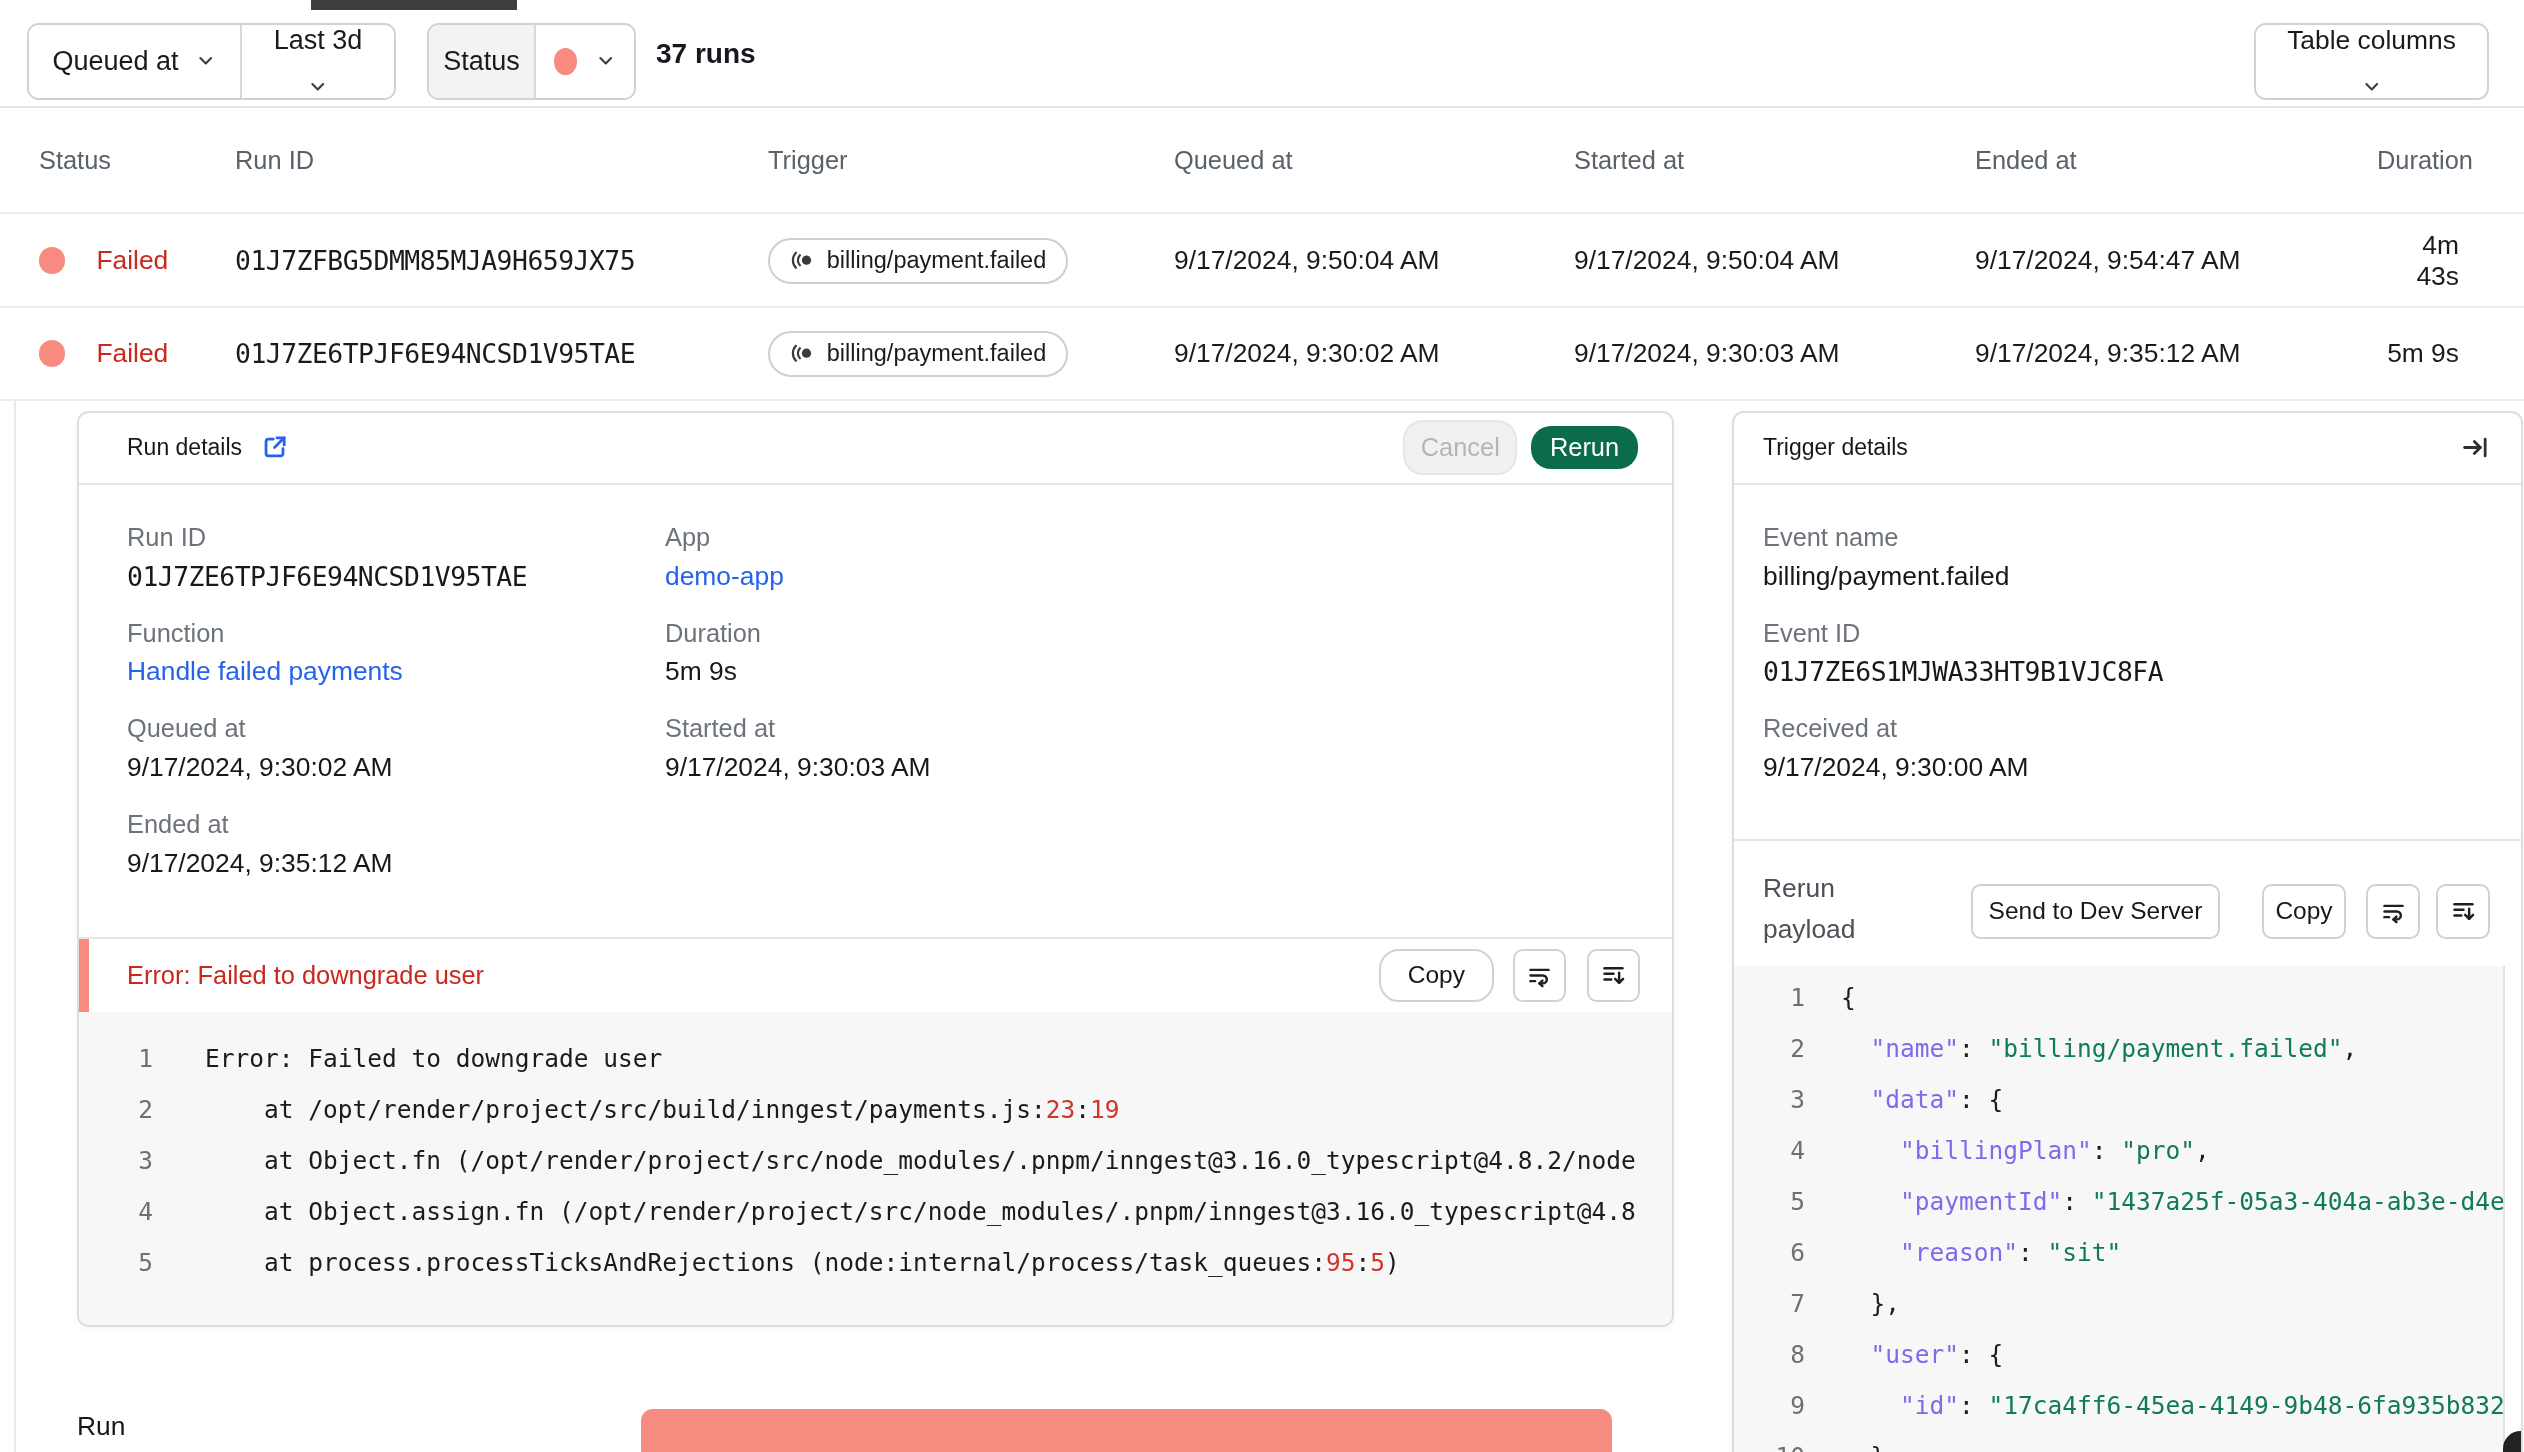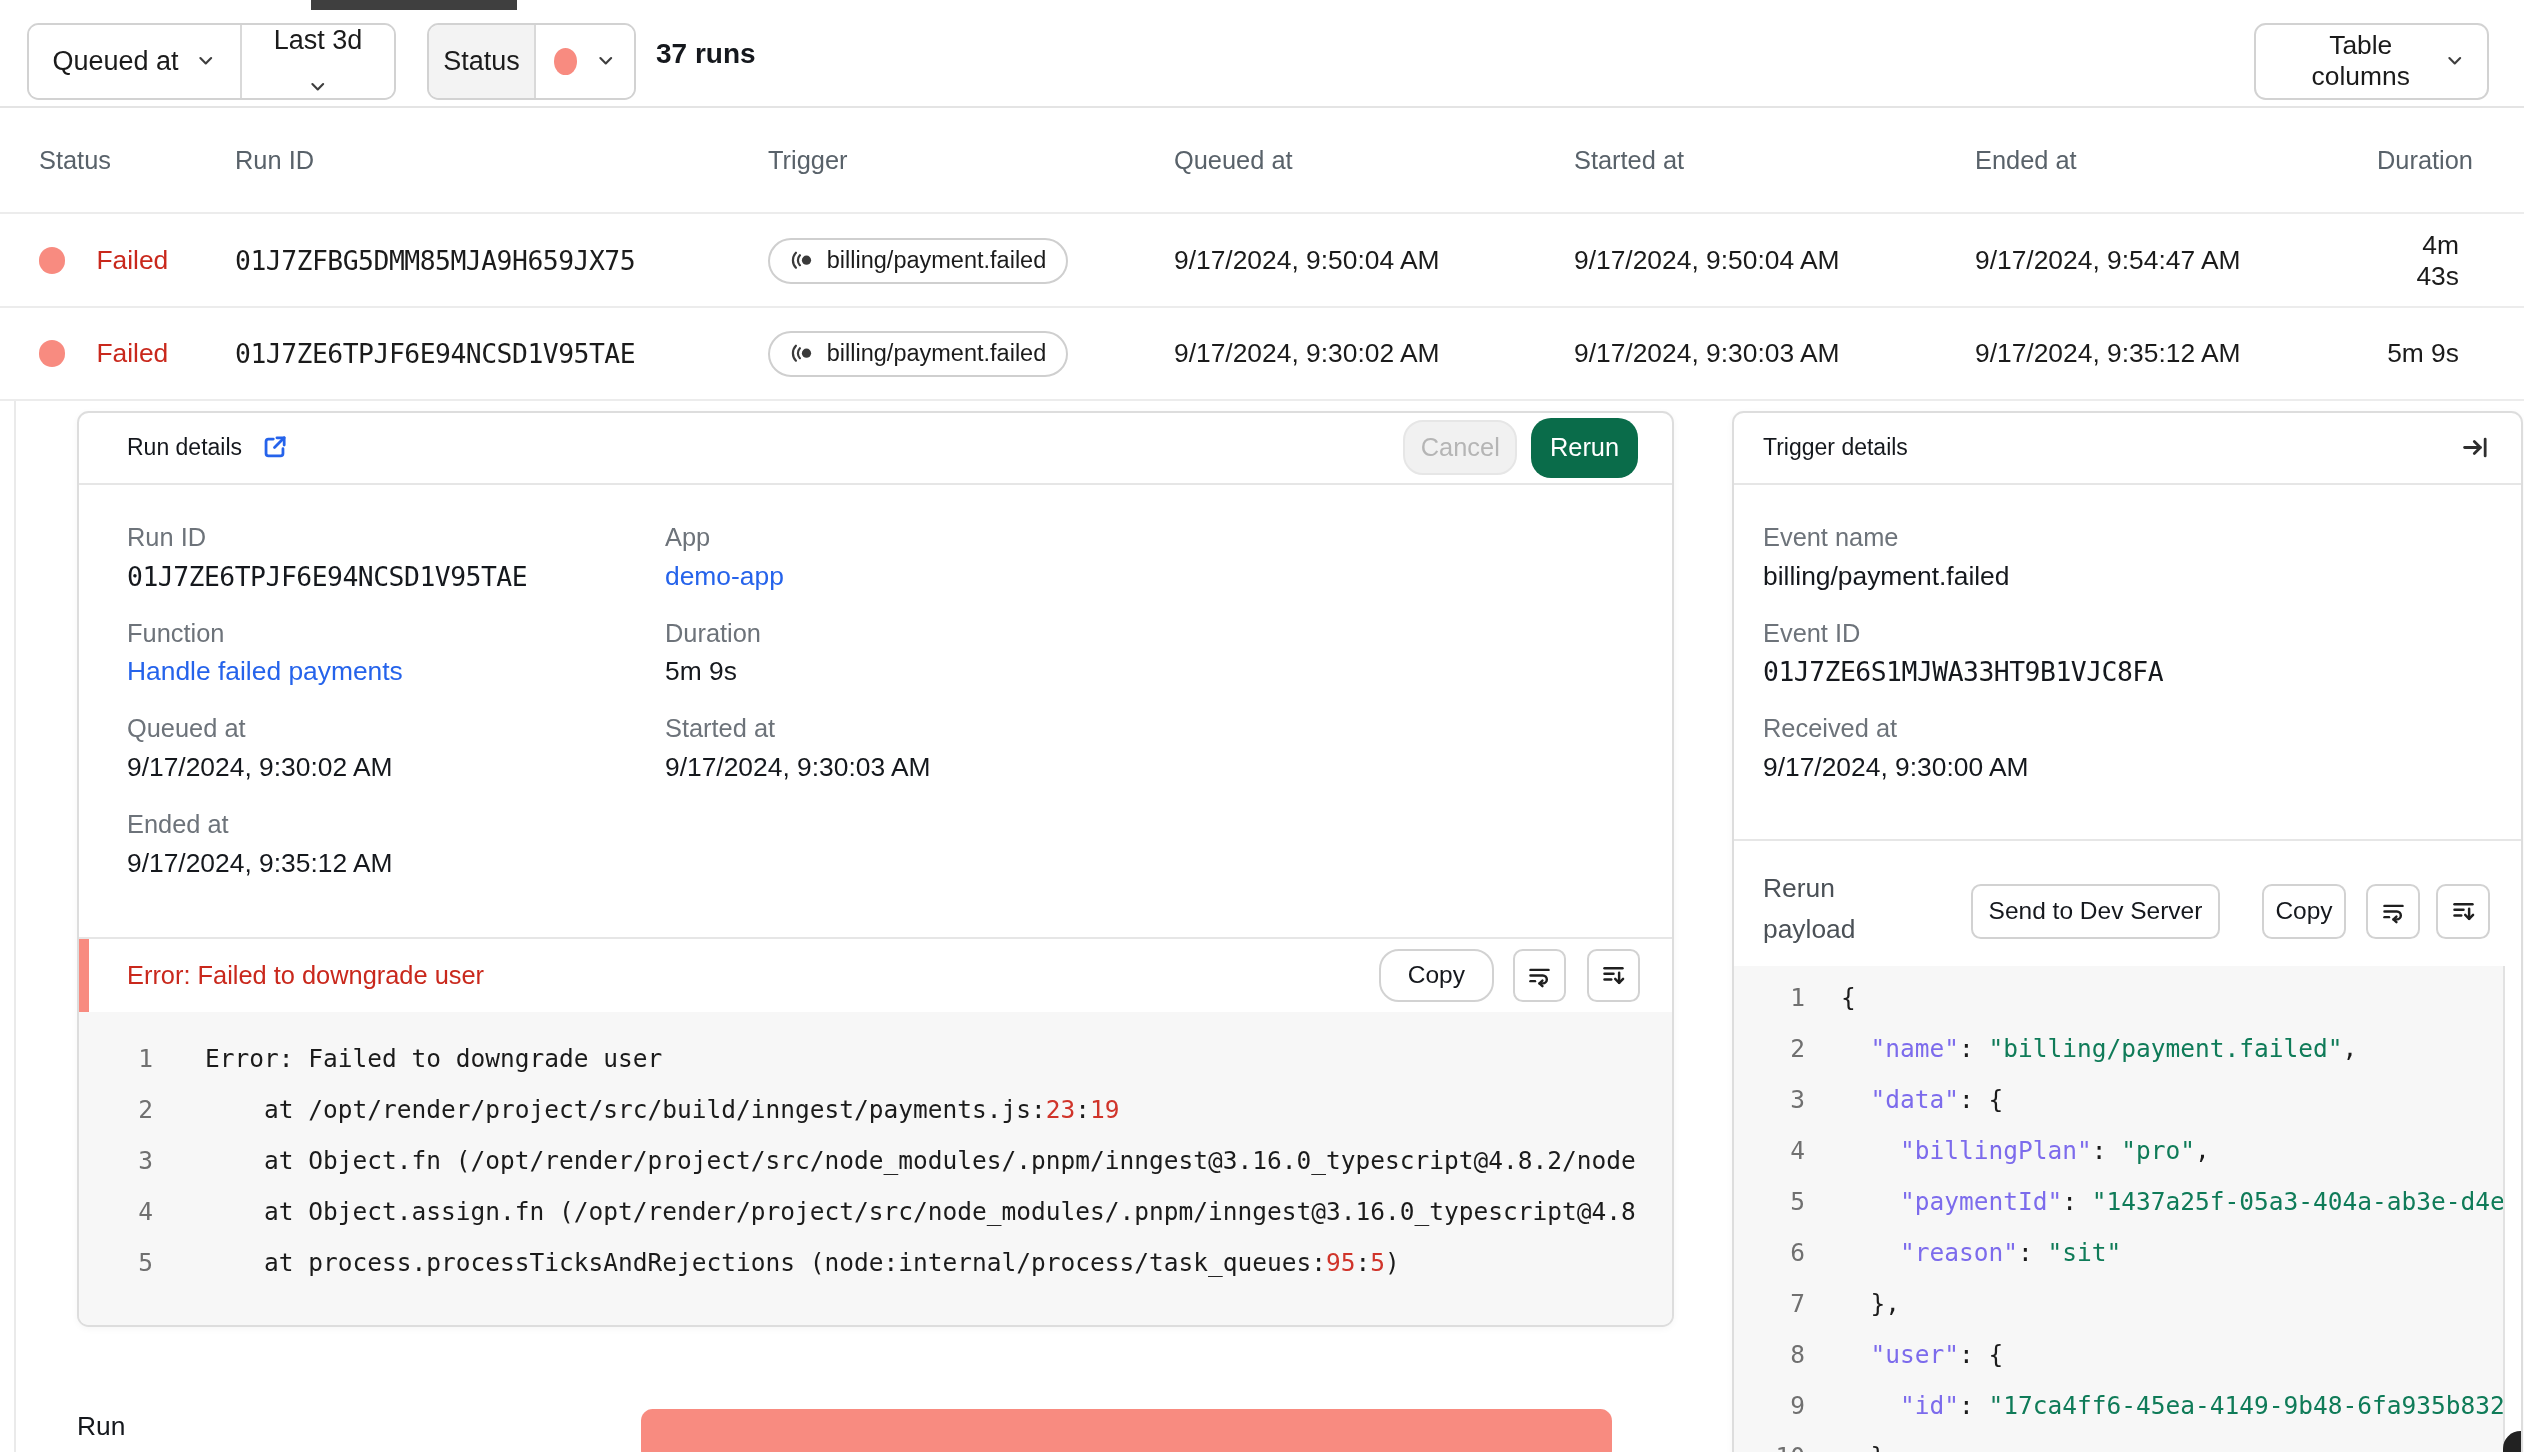--- a/index.html
+++ b/index.html
@@ -19,21 +19,21 @@
   .fseg { display:flex; align-items:center; justify-content:space-between; gap:13.7px; background:#fff; border:none;
           font-family:inherit; font-size:27px; color:#1b1b1b; padding:0 23.5px; cursor:pointer; }
   .fseg + .fseg { border-left:2px solid #d9d9d9; }
   .seg-queued { width:211px; }
   .seg-range  { width:154px;flex-direction:column; }
   .seg-status { width:105px; background:#f3f3f3; justify-content:center; cursor:default; }
   .seg-dot    { width:100px; padding:0 17.6px; }
   .dot { width:23.5px; height:27px; border-radius:50%; background:#f88b80; }
   .runs-count { position:absolute; left:656px; top:0; height:108px; display:flex; align-items:center; font-size:28px; font-weight:600; color:#15181d; }
   .tc-btn { position:absolute; left:2254px; top:22.5px; width:235px; height:77px; border:2px solid #d2d2d2; border-radius:11.7px; background:#fff;
-            display:flex; align-items:center; justify-content:space-between; padding:0 21.5px; font-family:inherit; font-size:26.4px; color:#1b1b1b; cursor:pointer; }
+            display:flex; align-items:center; justify-content:space-between; padding:0 21.5px; font-family:inherit; font-size:26.4px; color:#1b1b1b; cursor:pointer;flex-direction:column; }
   .chev { flex:none; }
 
   
   .thead, .trow { display:grid; grid-template-columns:196px 533px 406px 400px 401px 402px 1fr; padding:0 39px; align-items:center; }
   .thead { position:absolute; top:108px; left:0; right:0; height:106px; color:#59626a; font-size:25.4px; font-weight:500; border-bottom:2px solid #ececec; }
   .thead .th-dur, .trow .td-dur { text-align:right; padding-right:27px; }
   .tbody { position:absolute; top:215px; left:0; right:0; }
   .trow { height:93px; border-bottom:2px solid #ececec; font-size:26.4px; cursor:pointer; background:#fff; }
   .td-status { display:flex; align-items:center; gap:31px; }
   .row-dot { width:26.4px; height:26.4px; border-radius:50%; background:#f88b80; flex:none; }
@@ -50,21 +50,21 @@
   .trig-card { left:1732px; top:9.8px; width:791px; height:1067px; overflow:hidden; }
 
   .card-head { display:flex; align-items:center; height:72px; border-bottom:2px solid #e6e6e6; }
   .run-card  .card-head { padding:0 34px 0 48px; }
   .trig-card .card-head { padding:0 31px 0 29px; }
   .card-title { font-size:23px; font-weight:500; color:#15181d; }
   .ext-link { margin-left:17.6px; display:flex; cursor:pointer; }
   .head-spacer { flex:1; }
   .btn { display:flex; align-items:center; justify-content:center; border-radius:20px; font-family:inherit; font-size:25.4px; cursor:pointer; }
   .btn-cancel { width:114px; height:55px; background:#f1f1f1; border:2px solid #e6e6e6; color:#b5b5b5; margin-right:13.7px; cursor:default; }
-  .btn-rerun  { width:107px; height:60px; background:#0a6c4a; border:none; color:#fff; font-weight:500; }
+  .btn-rerun  { width:107px; height:43px; background:#0a6c4a; border:none; color:#fff; font-weight:500; }
 
   .fields { position:absolute; left:48px; top:110px; display:grid; grid-template-columns:538px auto; row-gap:27px; }
   .tfields { position:absolute; left:29px; top:110px; display:grid; grid-template-columns:auto; row-gap:27px; }
   .flabel { font-size:25.4px; color:#6d737a; margin-bottom:8.8px; }
   .fvalue { font-size:26.4px; color:#15181d; }
   .fvalue.mono { font-size:26.4px; letter-spacing:-0.5px; }
   .link { color:#2563eb; cursor:pointer; }
 
   
   .error-head { position:absolute; left:0; right:0; top:524px; height:75px; border-top:2px solid #e6e6e6; display:flex; align-items:center; }

